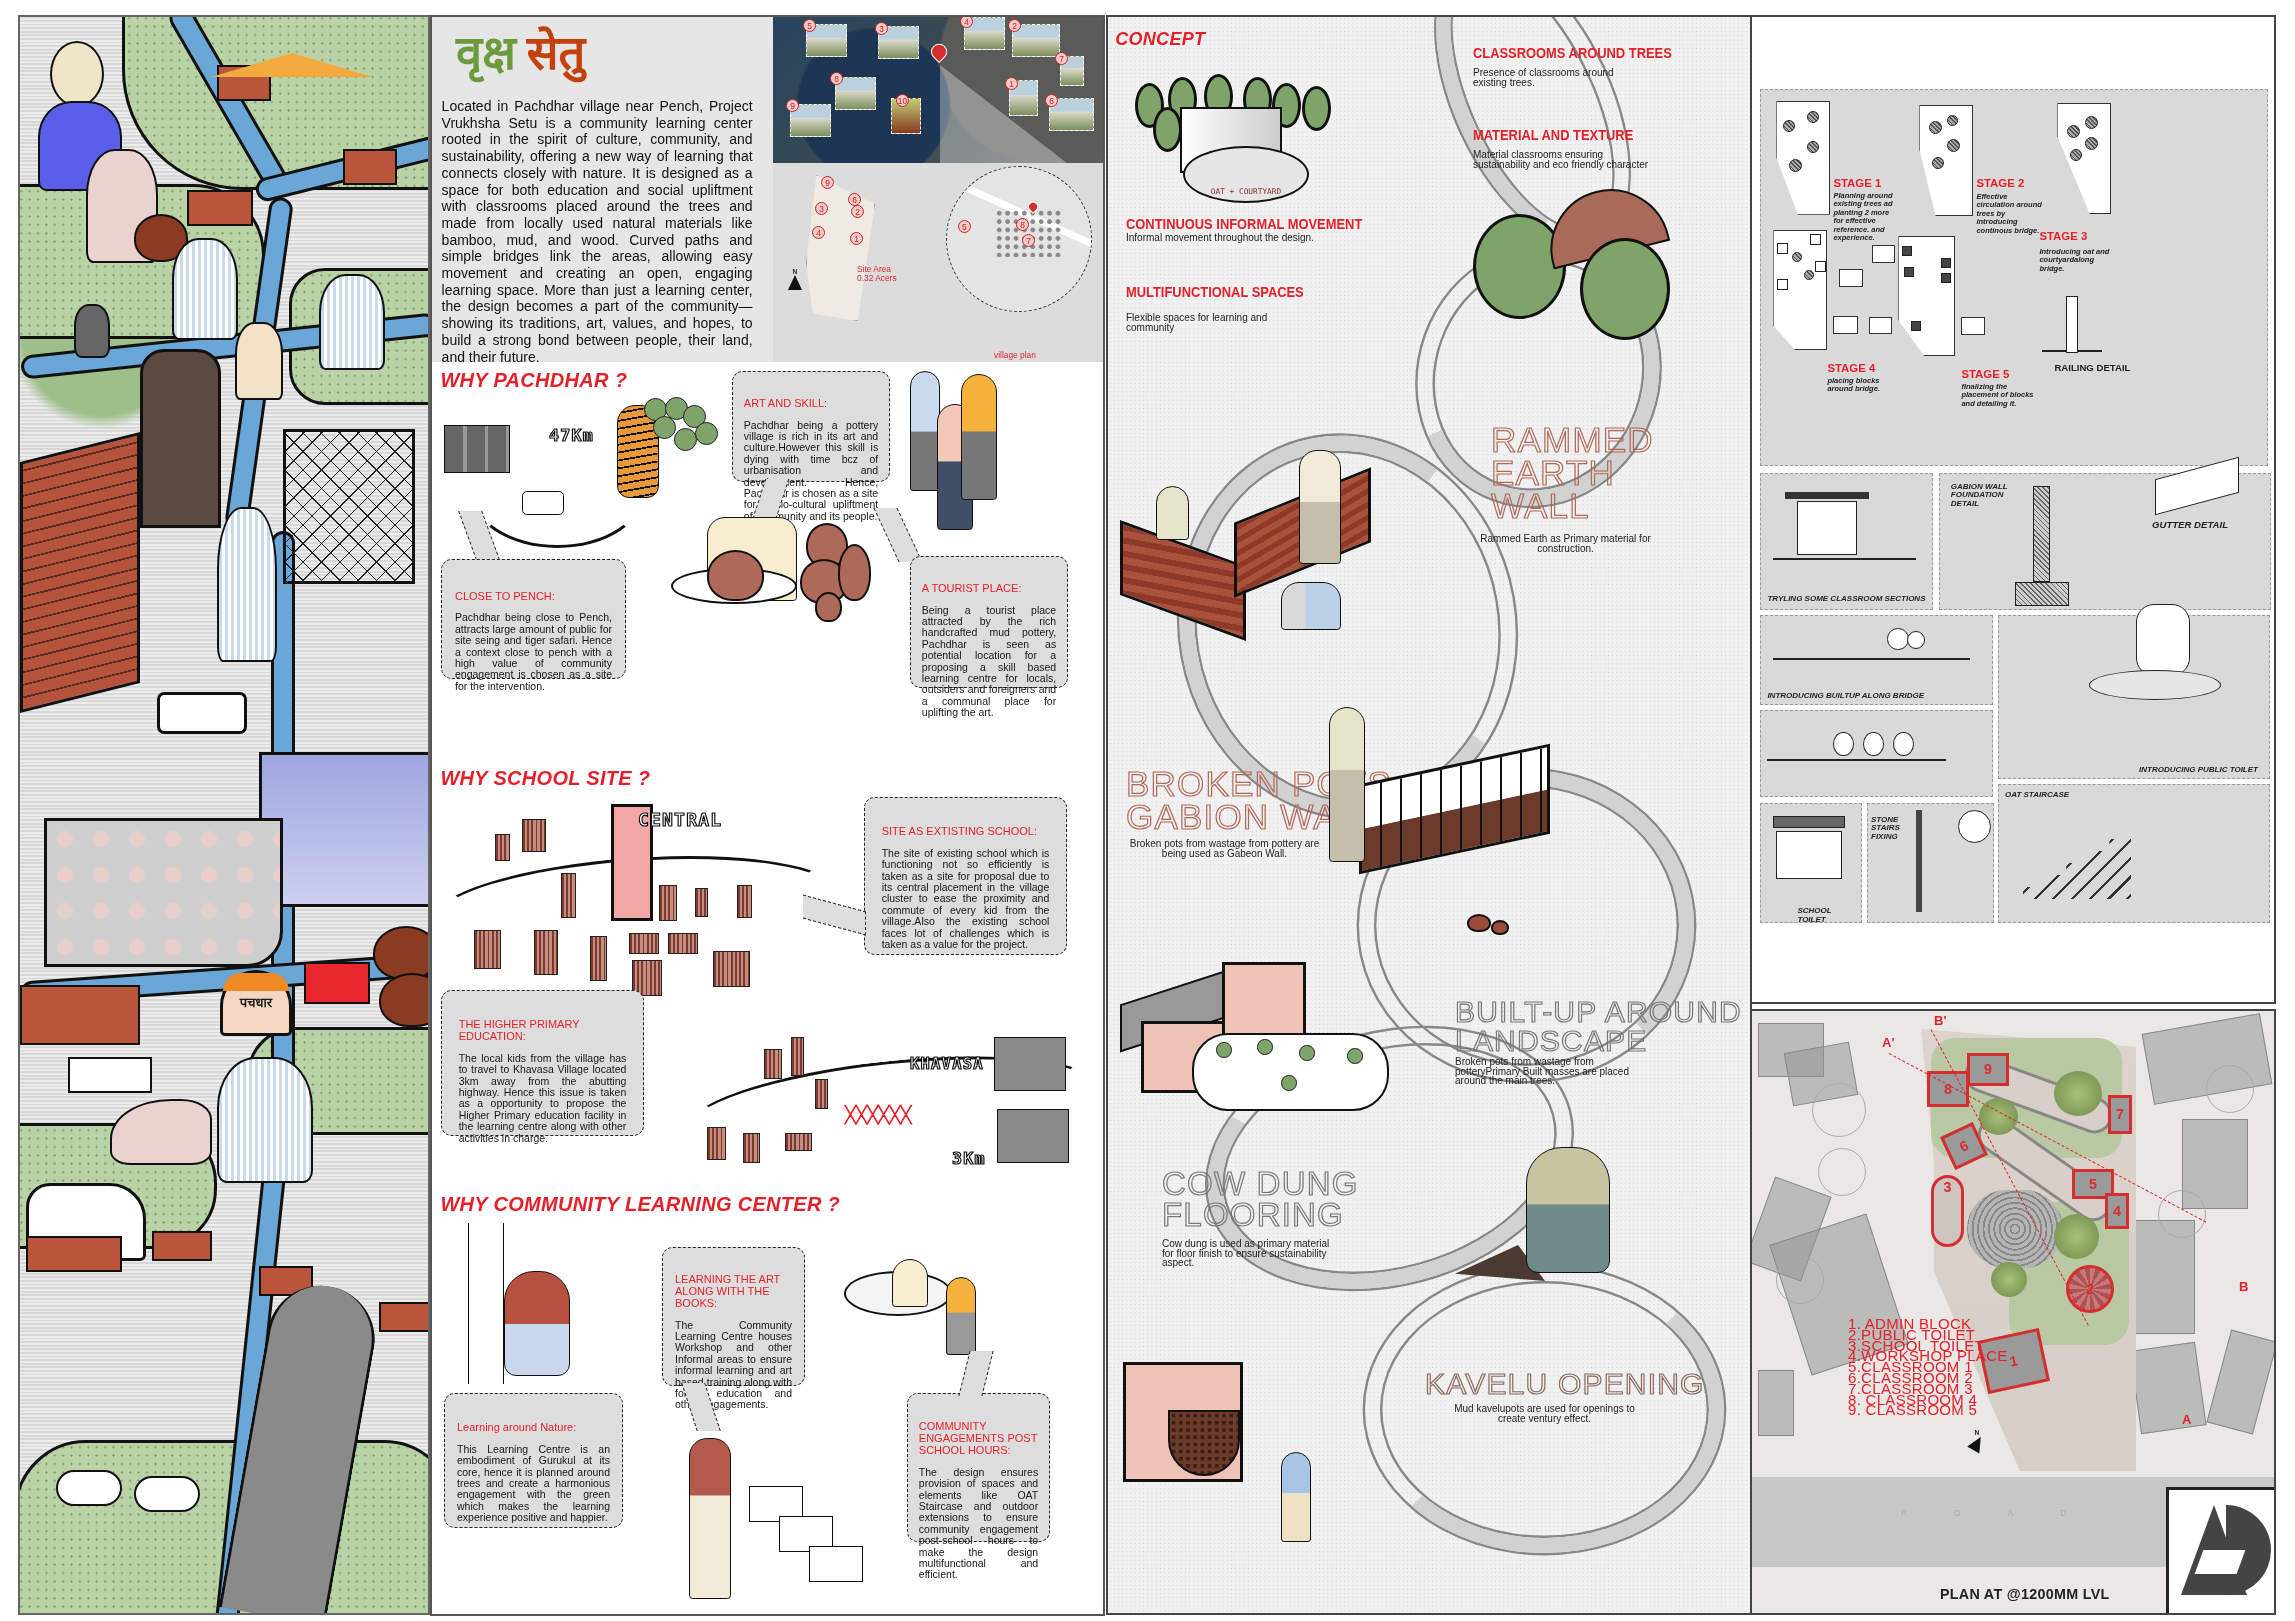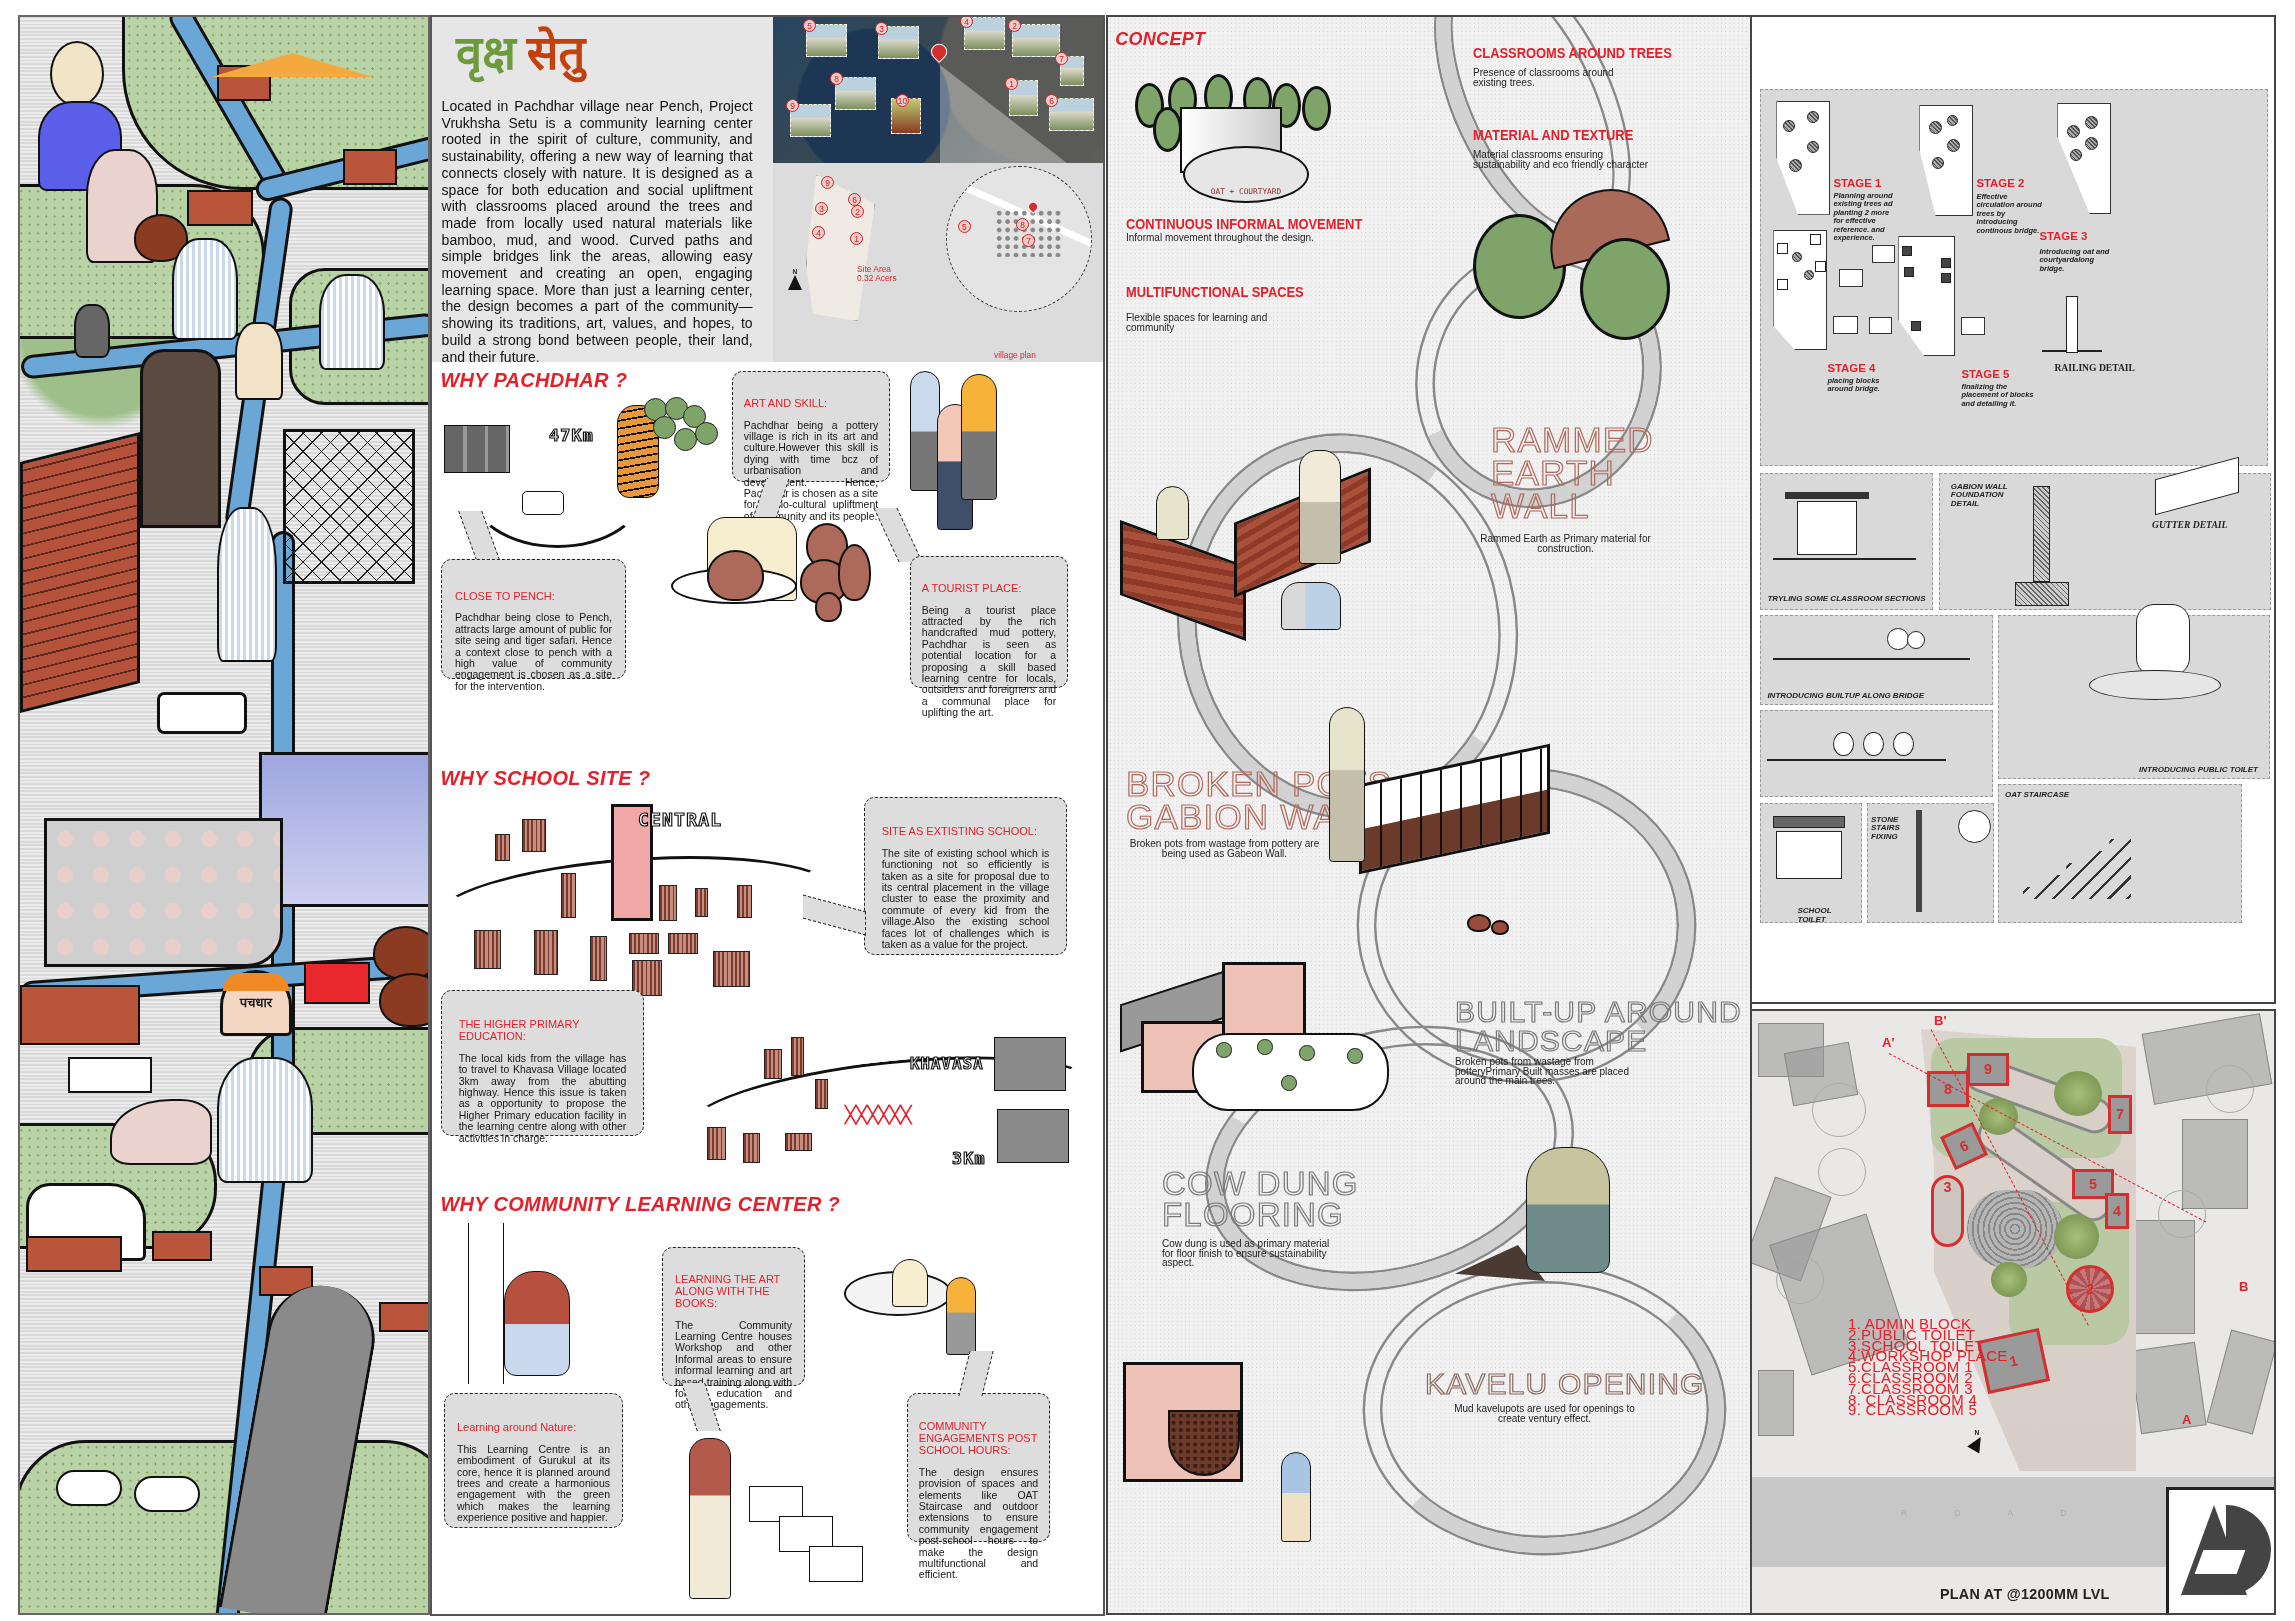--- a/index.html
+++ b/index.html
@@ -70,21 +70,21 @@
   .tree-top { position:absolute; border-radius:50%; background:#7fa46a; border:3px solid #111; }
 
   
   #sketch { left: 1750px; top: 15px; width: 526px; height: 989px; background:#fff; border: 2.4px solid #444; }
   #sketch .code { position:absolute; right: 9px; top: 16.7px; font-size: 35px; font-weight: normal; text-decoration: underline; text-decoration-thickness: 1.8px; text-underline-offset: 6px; color:#222; letter-spacing: 0.6px; }
   .grey-card { position:absolute; background:#d9d9d9; border: 1.2px dashed #999; }
   .plan-sheet { position:absolute; background:#fff; border: 1.2px solid #333; }
   .sk-label { position:absolute; color:#e4202a; font-weight:bold; font-size: 11.4px; }
   .sk-desc { position:absolute; font-style: italic; font-weight: bold; font-size: 7.5px; line-height: 8.4px; color:#222; }
   .sk-cap { position:absolute; font-style: italic; font-weight: bold; font-size: 8px; color:#222; }
-  .sk-cap-up { position:absolute; font-weight: bold; font-size: 9.6px; color:#222;font-family:Liberation Serif, serif; }
+  .sk-cap-up { position:absolute; font-weight: bold; font-size: 9.6px; color:#222; }
   .circ { position:absolute; border-radius:50%; border: 1.2px solid #222; background: repeating-linear-gradient(45deg, #555 0 1.2px, #aaa 1.2px 3px); }
   .sq { position:absolute; border: 1.2px solid #222; background: #fff; }
   .sq.dark { background:#444; }
   .line { position:absolute; background:#222; }
 
   
   #plan { left: 1750px; top: 1009px; width: 526px; height: 606px; background: #e9e8e6; border: 2.4px solid #444; }
   .ghost { position:absolute; background: rgba(150,150,150,0.55); border: 0.6px solid #888; }
   .ghost-tree { position:absolute; border-radius: 50%; border: 0.6px solid #aaa; }
   #plan .site { position:absolute; left: 169px; top: 18px; width: 215px; height: 442px; background: linear-gradient(#ddd3cd, #d8cec8); clip-path: polygon(0 0, 100% 4%, 100% 100%, 46% 100%, 6% 55%, 6% 30%); }
@@ -512,21 +512,21 @@
   <div class="grey-card" style="left:8.4px;top:786px;width:102px;height:120px;">
     <div style="position:absolute;left:12px;top:12px;width:72px;height:12px;background:#666;border:1.2px solid #222;"></div>
     <div style="position:absolute;left:15px;top:27px;width:66px;height:48px;border:1.2px solid #222;background:#fff;"></div>
     <div class="sk-cap" style="left:36px;top:102px;">SCHOOL TOILET</div>
   </div>
   <div class="grey-card" style="left:115px;top:786px;width:127px;height:120px;">
     <div class="sk-cap" style="left:3px;top:12px;width:36px;line-height:8.4px;">STONE STAIRS FIXING</div>
     <div style="position:absolute;left:48px;top:6px;width:6px;height:102px;background:#444;"></div>
     <div class="circ" style="left:90px;top:6px;width:33px;height:33px;background:#fff;"></div>
   </div>
-  <div class="grey-card" style="left:246px;top:767px;width:244px;height:139px;">
+  <div class="grey-card" style="left:246px;top:767px;width:272px;height:139px;">
     <div class="sk-cap" style="left:6px;top:4.8px;">OAT STAIRCASE</div>
     <div style="position:absolute;left:24px;top:54px;width:108px;height:60px;background:repeating-linear-gradient(135deg,transparent 0 10.8px,#333 10.8px 13px);clip-path:polygon(0 100%,0 80%,20% 80%,20% 60%,40% 60%,40% 40%,60% 40%,60% 20%,80% 20%,80% 0,100% 0,100% 100%);"></div>
   </div>
 </div>
 
 <div id="plan" class="panel">
 
   <div class="ghost" style="left:6px;top:12px;width:66px;height:54px;"></div>
   <div class="ghost" style="left:36px;top:36px;width:66px;height:54px;transform:rotate(-10deg);"></div>
   <div class="ghost" style="left:6px;top:173px;width:60px;height:90px;transform:rotate(20deg);"></div>

